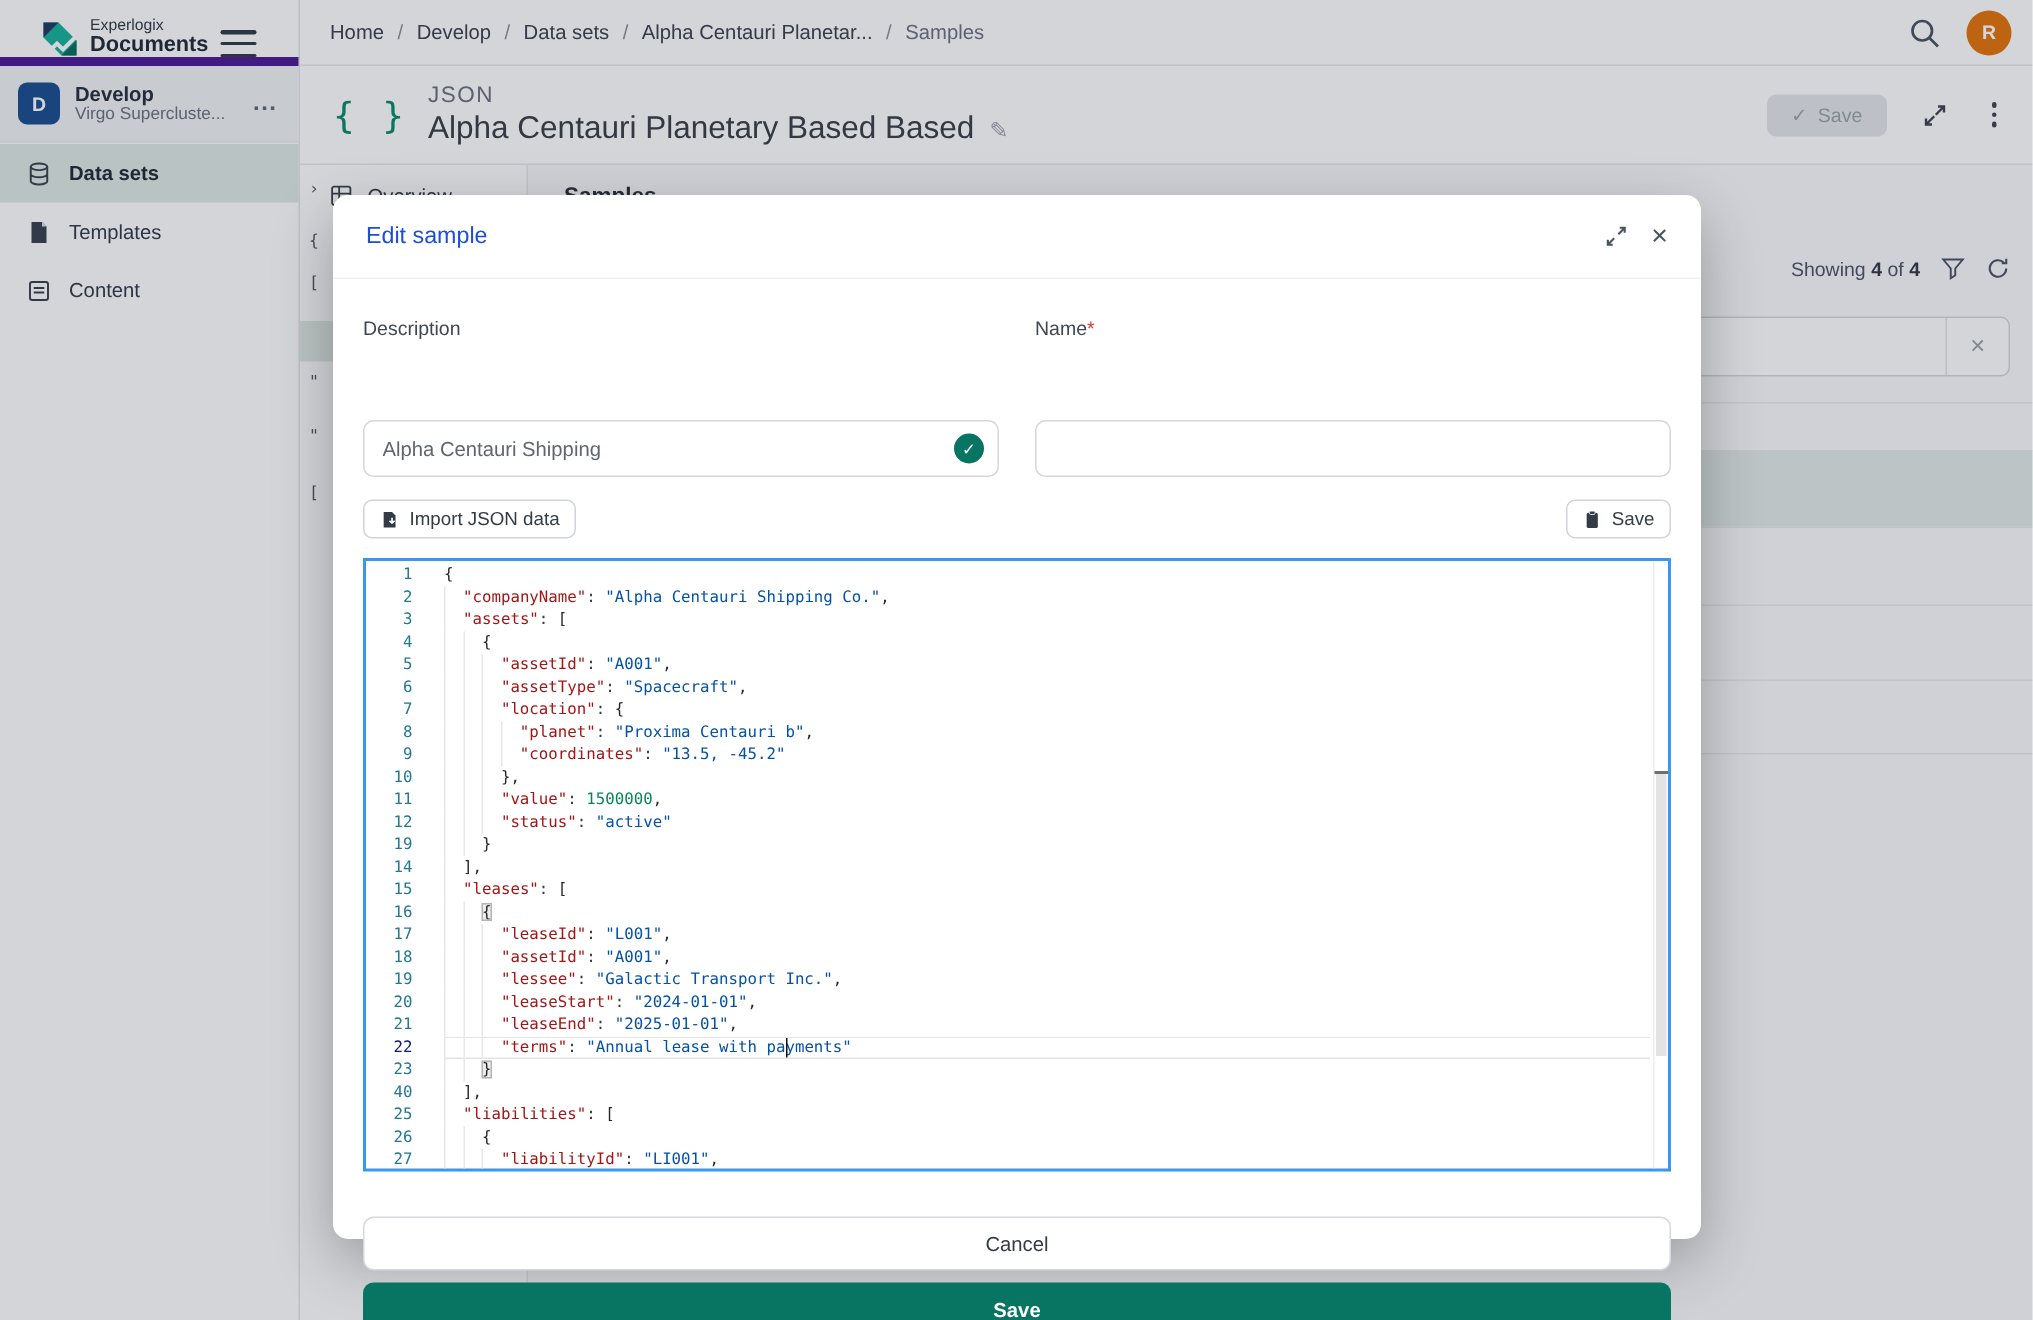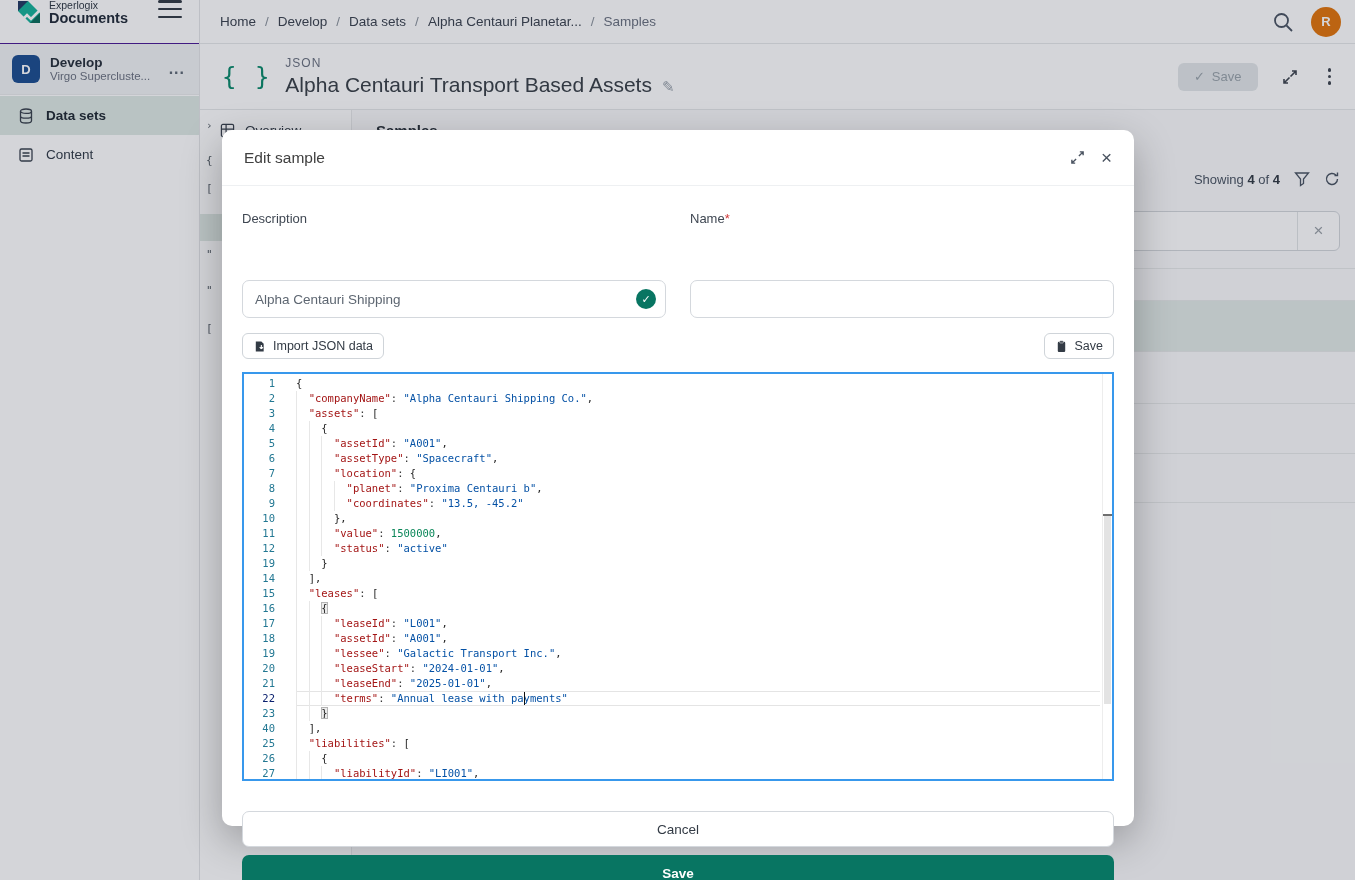--- a/index.html
+++ b/index.html
@@ -9,21 +9,21 @@
   .topbar { position:absolute; left:200px; top:0; right:0; height:44px; background:#fff; border-bottom:1px solid #e6e8ea; display:flex; align-items:center; padding:0 14px 0 20px; z-index:1; }
   .crumbs { display:flex; align-items:center; gap:9px; font-size:13.5px; color:#3c4450; font-weight:500; }
   .crumbs .sep { color:#8b939c; font-weight:400; }
   .crumbs .crumb.last { color:#6b7280; font-weight:400; }
   .topbar-right { margin-left:auto; display:flex; align-items:center; gap:16px; }
   .search-btn { width:24px; height:24px; color:#4b5563; cursor:pointer; }
   .avatar { width:30px; height:30px; border-radius:50%; background:#e2760d; color:#fff; font-size:13px; font-weight:700; display:flex; align-items:center; justify-content:center; }
 
   
   .sidebar { position:absolute; left:0; top:0; width:200px; height:880px; background:#fff; border-right:1px solid #e3e5e7; z-index:1; }
-  .side-logo { height:44px; display:flex; align-items:flex-start; padding:0 17px; border-bottom:1px solid #4c1d95; }
+  .side-logo { height:44px; display:flex; align-items:flex-end; padding:0 28px; border-bottom:6px solid #4c1d95; }
   .logo-mark { width:24px; height:24px; margin-right:8px; flex:0 0 auto; }
   .brand { line-height:1.05; }
   .brand .b1 { font-size:10.5px; color:#303a45; }
   .brand .b2 { font-size:14.5px; font-weight:700; color:#232d3a; }
   .hamburger { margin-left:auto; width:24px; height:18px; display:flex; flex-direction:column; justify-content:space-between; cursor:pointer; }
   .hamburger i { display:block; height:2.5px; background:#343c46; border-radius:2px; }
   .workspace { height:51px; background:#f1f3f4; border-bottom:1px solid #e9ebec; display:flex; align-items:center; padding:0 12px; }
   .ws-avatar { width:28px; height:28px; border-radius:6px; background:#1d4f91; color:#fff; font-size:13px; font-weight:700; display:flex; align-items:center; justify-content:center; margin-right:10px; }
   .ws-meta { line-height:1.15; min-width:0; }
   .ws-name { font-size:13.5px; font-weight:700; color:#28313c; }
@@ -32,21 +32,21 @@
   .side-items { padding-top:1px; }
   .side-item { height:39px; display:flex; align-items:center; gap:12px; padding:0 18px; font-size:13.5px; color:#323c48; cursor:pointer; }
   .side-item.active { background:#dfe9e4; font-weight:700; color:#222b35; }
   .side-item svg { width:16px; height:16px; flex:0 0 auto; }
 
   
   .page { position:absolute; left:200px; top:44px; right:0; bottom:0; z-index:1; }
   .page-header { position:absolute; left:0; right:0; top:0; height:66px; background:#fff; border-bottom:1px solid #e6e8ea; display:flex; align-items:center; padding:0 18px 0 22px; }
   .type-icon { font-family:"DejaVu Sans Mono", monospace; font-size:24px; color:#0a8a6b; letter-spacing:2px; margin-right:14px; font-weight:400; }
   .title-block { line-height:1.1; }
-  .type-label { font-size:12px; letter-spacing:1px; color:#6b7280; margin-bottom:2px; }
+  .type-label { font-size:15px; letter-spacing:1px; color:#6b7280; margin-bottom:2px; }
   .page-title { font-size:21px; color:#3a4148; font-weight:500; }
   .edit-pencil { color:#9aa2ab; font-size:15px; margin-left:10px; cursor:pointer; }
   .header-actions { margin-left:auto; display:flex; align-items:center; gap:22px; }
   .save-disabled { background:#e3e7e9; color:#9aa4ab; border:none; border-radius:6px; height:28px; padding:0 16px; font-size:13px; display:flex; align-items:center; gap:7px; }
   .icon-btn { color:#3f4650; width:20px; height:20px; cursor:pointer; }
   .kebab { display:flex; flex-direction:column; gap:3px; align-items:center; cursor:pointer; padding:2px 6px; }
   .kebab i { width:3.5px; height:3.5px; background:#3f4650; border-radius:50%; }
 
   .tab-col { position:absolute; left:0; top:66px; width:152px; bottom:0; background:#fff; border-right:1px solid #e8eaeb; }
   .tab-item { height:40px; display:flex; align-items:center; gap:10px; padding:0 20px; font-size:13.5px; color:#333c47; cursor:pointer; }
@@ -65,21 +65,21 @@
   
   .frag { position:absolute; font-family:"DejaVu Sans Mono", monospace; font-size:11px; color:#555e66; }
   .frag-band { position:absolute; left:0; width:22px; top:170px; height:27px; background:#e0e9e5; }
 
   
   .overlay { position:absolute; inset:0; background:rgba(15,23,42,0.18); z-index:10; }
 
   
   .modal { position:absolute; left:222px; top:130px; width:912px; height:696px; background:#fff; border-radius:10px; box-shadow:0 14px 40px rgba(0,0,0,0.28); z-index:20; }
   .modal-header { height:56px; display:flex; align-items:center; padding:0 22px; border-bottom:1px solid #eef0f2; }
-  .modal-title { font-size:15.5px; color:#404040; font-weight:500; }
+  .modal-title { font-size:15.5px; color:#1d4ed8; font-weight:500; }
   .modal-hicons { margin-left:auto; display:flex; align-items:center; gap:16px; }
   .modal-hicons .mh { color:#4a5360; cursor:pointer; display:flex; }
   .modal-close { font-size:19px; color:#4a5360; cursor:pointer; line-height:1; }
   .modal-body { padding:26px 20px 0; }
   .field-grid { display:grid; grid-template-columns:1fr 1fr; column-gap:24px; row-gap:10px; }
   .flabel { font-size:13px; color:#3f4752; height:14px; line-height:14px; }
   .flabel .req { color:#d03a3a; }
   .finput-wrap { position:relative;margin-top:44px; }
   .finput { width:100%; height:38px; border:1px solid #d4d8dd; border-radius:7px; padding:0 36px 0 12px; font-size:13.5px; color:#5d6671; font-family:"Liberation Sans",sans-serif; outline:none; background:#fff; }
   .valid-badge { position:absolute; right:10px; top:9px; width:20px; height:20px; border-radius:50%; background:#087562; color:#fff; font-size:11px; display:flex; align-items:center; justify-content:center; }
@@ -142,20 +142,27 @@
   </div>
   <div class="side-items" id="side-items">
       <div class="side-item active">
         <svg viewBox="0 0 16 16" fill="none" stroke="#3a434e" stroke-width="1.3">
           <ellipse cx="8" cy="3.2" rx="5.5" ry="2.2"></ellipse>
           <path d="M2.5 3.2v9.6c0 1.2 2.5 2.2 5.5 2.2s5.5-1 5.5-2.2V3.2M2.5 8c0 1.2 2.5 2.2 5.5 2.2S13.5 9.2 13.5 8"></path>
         </svg>
         <span>Data sets</span>
       </div>
       <div class="side-item">
+        <svg viewBox="0 0 16 16">
+          <path d="M3 1h7l3 3v11H3z" fill="#3a434e"></path>
+          <path d="M10 1v3h3" fill="#fff" opacity="0.85"></path>
+        </svg>
+        <span>Templates</span>
+      </div>
+      <div class="side-item">
         <svg viewBox="0 0 16 16" fill="none" stroke="#3a434e" stroke-width="1.3">
           <rect x="2" y="2" width="12" height="12" rx="1.5"></rect>
           <path d="M4.5 6h7M4.5 9h7"></path>
         </svg>
         <span>Content</span>
       </div>
     </div>
 </div>
 
 <div class="topbar">
@@ -177,21 +184,21 @@
     </svg>
     <div class="avatar">R</div>
   </div>
 </div>
 
 <div class="page">
   <div class="page-header">
     <span class="type-icon">{ }</span>
     <div class="title-block">
       <div class="type-label">JSON</div>
-      <div class="page-title"><span>Alpha Centauri Transport Based Assets</span><span class="edit-pencil">✎</span></div>
+      <div class="page-title"><span>Alpha Centauri Planetary Based Based</span><span class="edit-pencil">✎</span></div>
     </div>
     <div class="header-actions">
       <button class="save-disabled" disabled="">
         <span>✓</span>
         <span>Save</span>
       </button>
       <svg class="icon-btn" viewBox="0 0 20 20" fill="none" stroke="currentColor" stroke-width="1.6">
         <path d="M12 4h4v4M8 16H4v-4M16 4l-5.5 5.5M4 16l5.5-5.5"></path>
       </svg>
       <div class="kebab">

